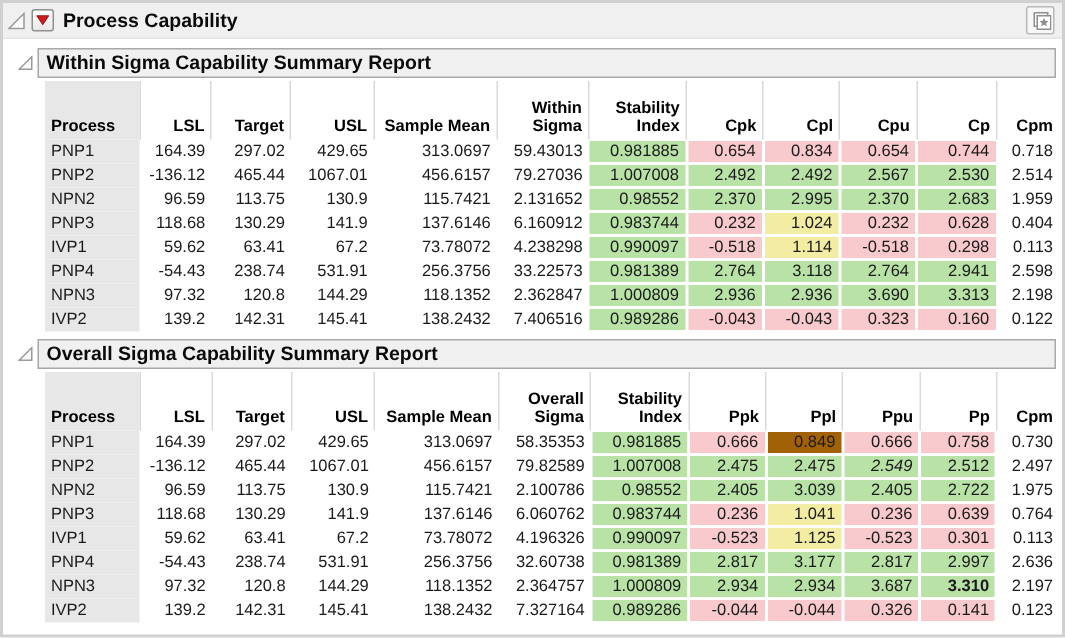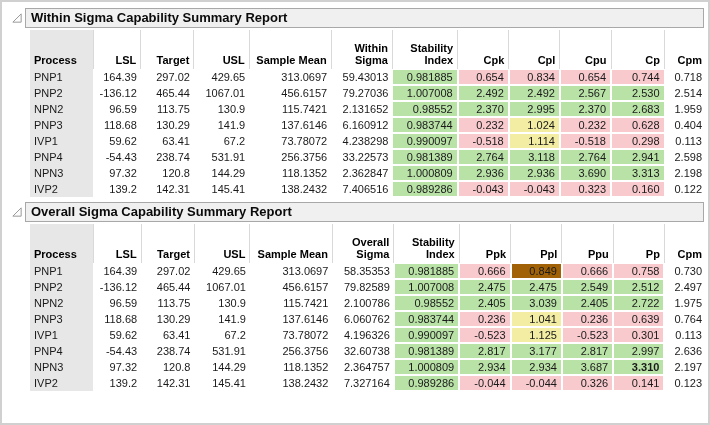--- a/index.html
+++ b/index.html
@@ -73,20 +73,38 @@
   .badge {
     display:block; margin:1px; height:14px; line-height:14px;
     text-align:right; padding-right:4px; box-sizing:border-box;
   }
 </style>
 </head>
 <body>
 
 <div class="window">
 
+  <div class="titlebar">
+    <svg class="disc-tri" width="12" height="12" viewBox="0 0 12 12">
+      <polygon points="1,11 11,11 11,1" fill="#fdfdfd" stroke="#9a9a9a" stroke-width="1"></polygon>
+    </svg>
+    <button class="red-tri-btn">
+      <svg width="9" height="7" viewBox="0 0 9 7">
+        <polygon points="0.5,0.5 8.5,0.5 4.5,6.5" fill="#cf1c1c" stroke="#8c0d0d" stroke-width="0.6"></polygon>
+      </svg>
+    </button>
+    <span class="main-title">Process Capability</span>
+    <button class="corner-btn">
+      <svg width="14" height="14" viewBox="0 0 14 14">
+        <path d="M2.5,1.5 h9 v2 M2.5,1.5 v9 h2" fill="none" stroke="#8f8f8f" stroke-width="1"></path>
+        <rect x="4.5" y="3.5" width="9" height="9" fill="#ffffff" stroke="#8f8f8f" stroke-width="1"></rect>
+        <path d="M9,5 l0.9,1.8 2,0.3 -1.45,1.4 0.35,2 -1.8,-0.95 -1.8,0.95 0.35,-2 -1.45,-1.4 2,-0.3 z" fill="#8f8f8f"></path>
+      </svg>
+    </button>
+  </div>
 
   <div class="content">
 
     <section>
       <div class="section-header">
         <svg class="disc-tri" width="10" height="10" viewBox="0 0 12 12">
           <polygon points="1,11 11,11 11,1" fill="#fdfdfd" stroke="#9a9a9a" stroke-width="1.2"></polygon>
         </svg>
         <div class="section-bar">
           <span>Within Sigma Capability Summary Report</span>
@@ -399,21 +417,21 @@
               <td>
                 <span class="badge" style="background: rgb(185, 226, 167);">1.007008</span>
               </td>
               <td>
                 <span class="badge" style="background: rgb(185, 226, 167);">2.475</span>
               </td>
               <td>
                 <span class="badge" style="background: rgb(185, 226, 167);">2.475</span>
               </td>
               <td>
-                <span class="badge" style="background: rgb(185, 226, 167);">2.549</span>
+                <span class="badge" style="background: rgb(185, 226, 167); font-style: italic;">2.549</span>
               </td>
               <td>
                 <span class="badge" style="background: rgb(185, 226, 167);">2.512</span>
               </td>
               <td class="num">2.497</td>
             </tr>
             <tr>
               <td class="proc">NPN2</td>
               <td class="num">96.59</td>
               <td class="num">113.75</td>

